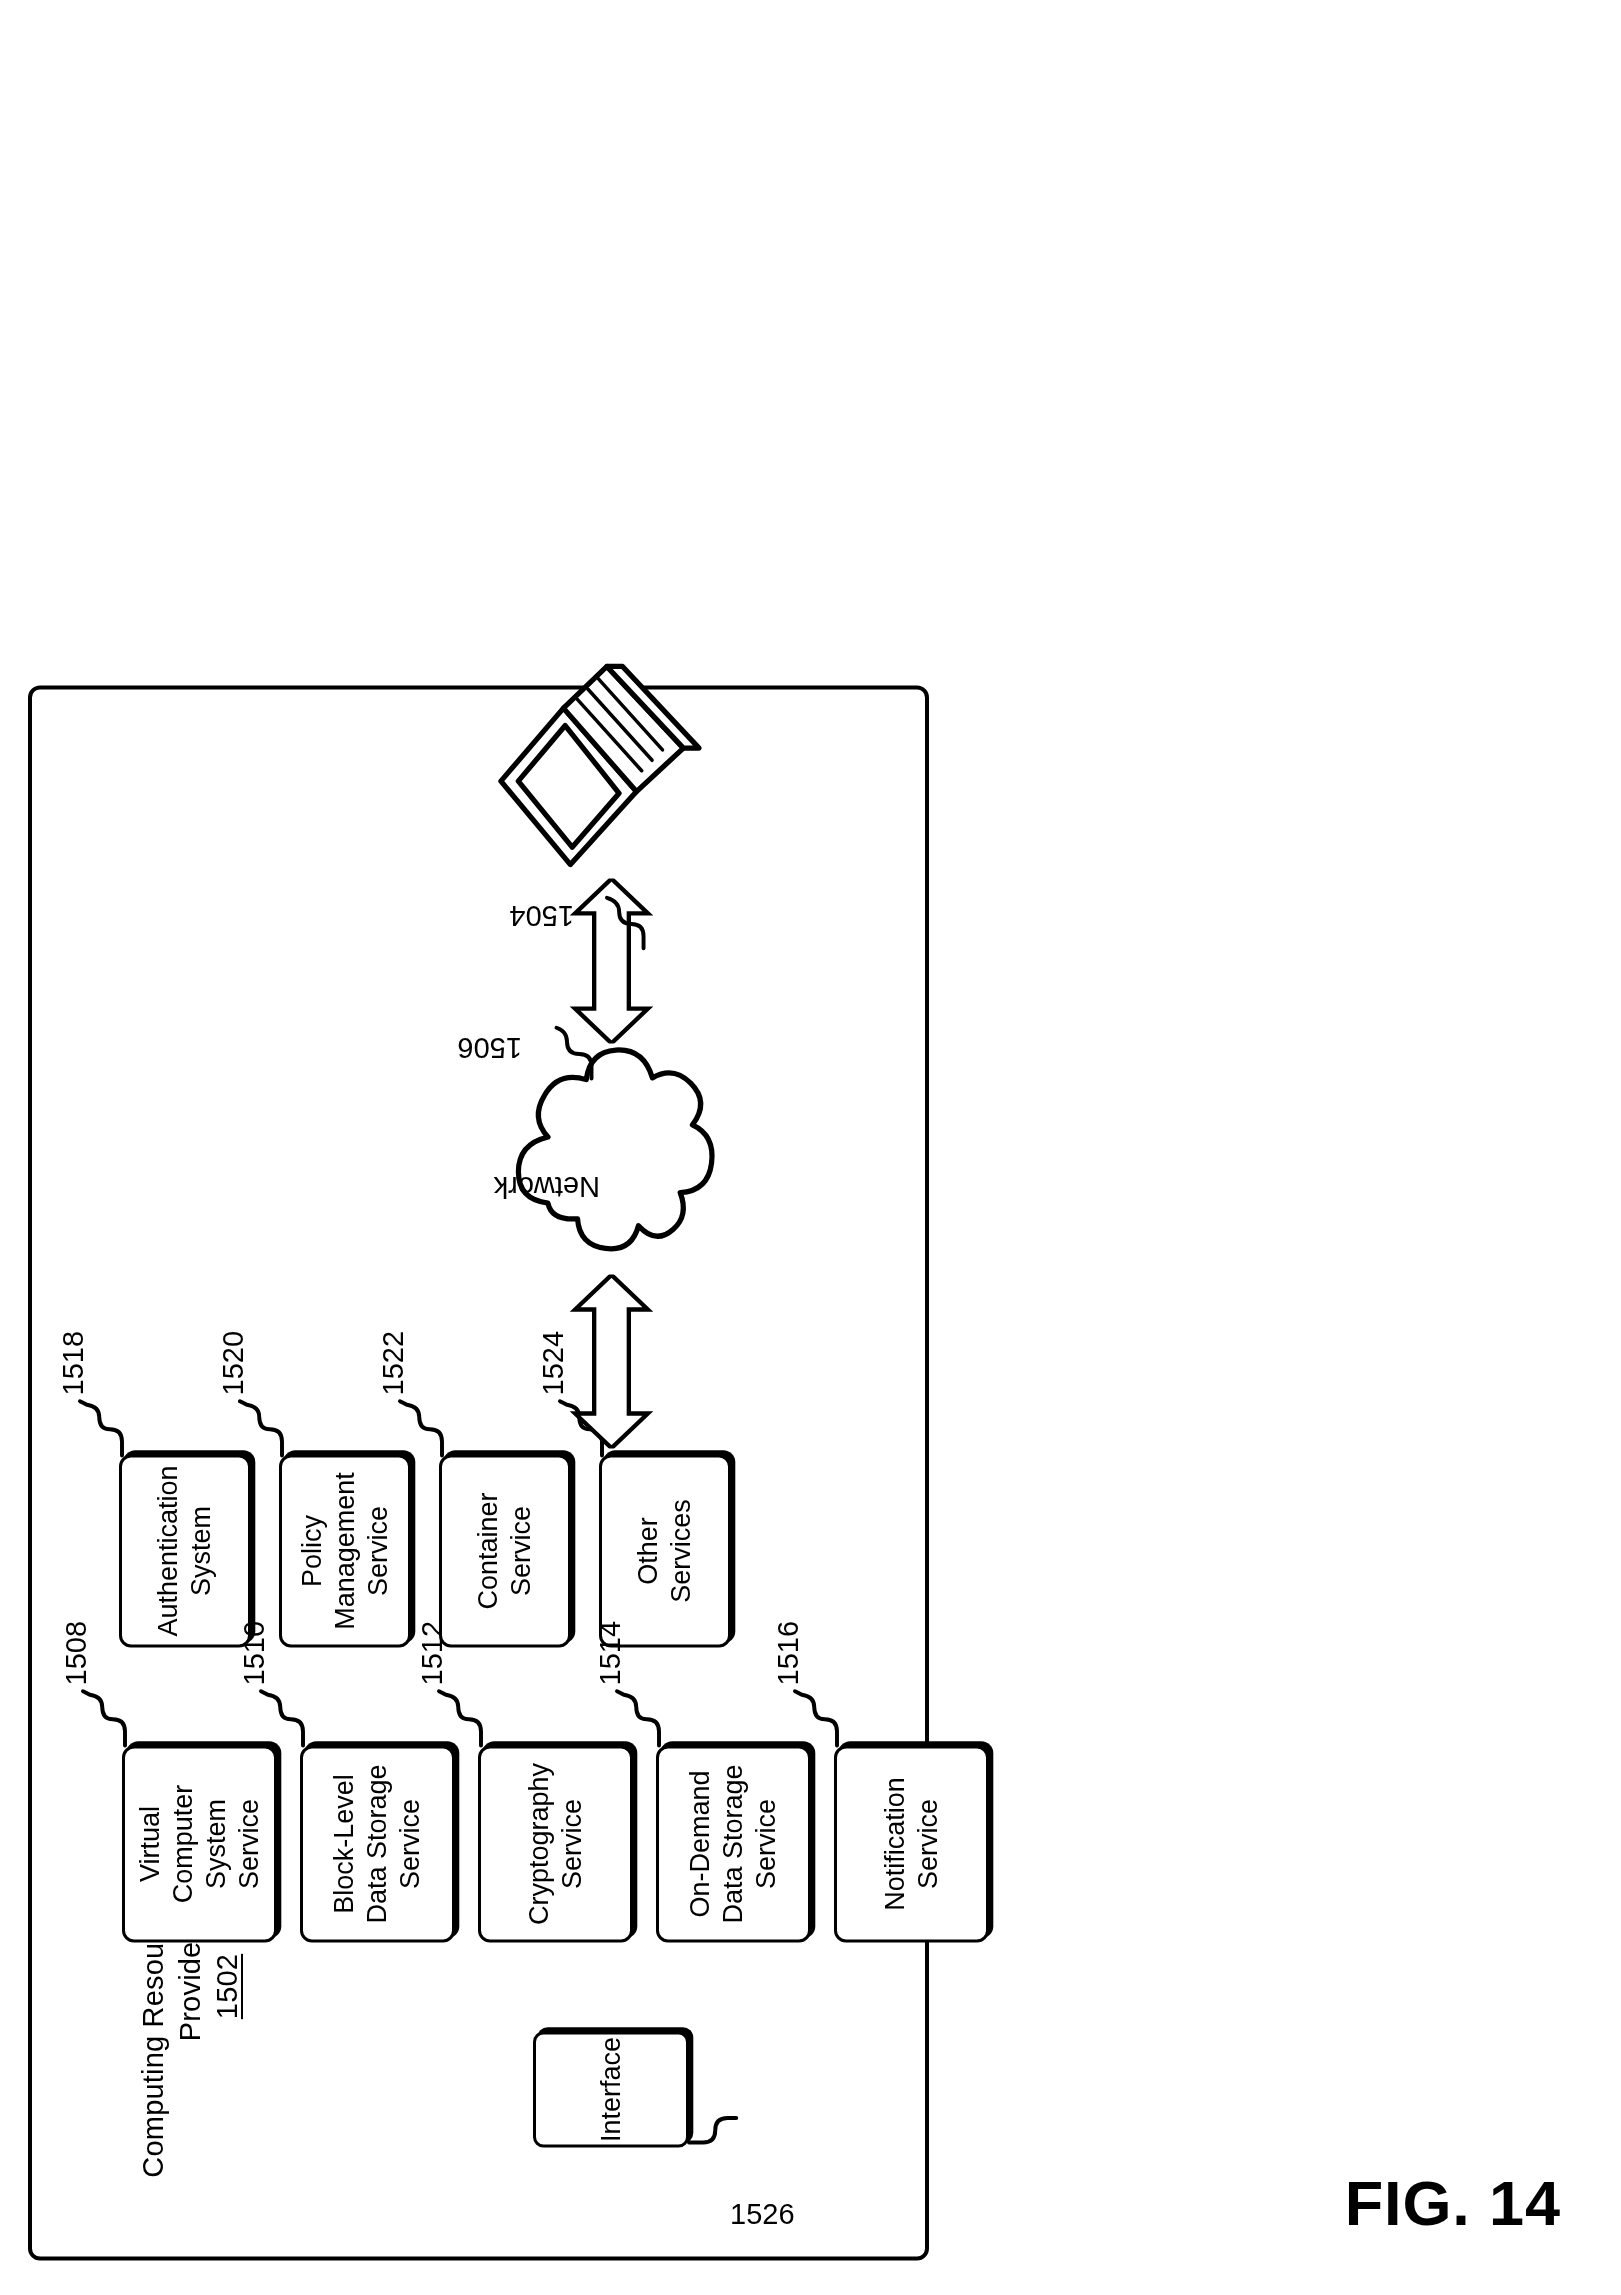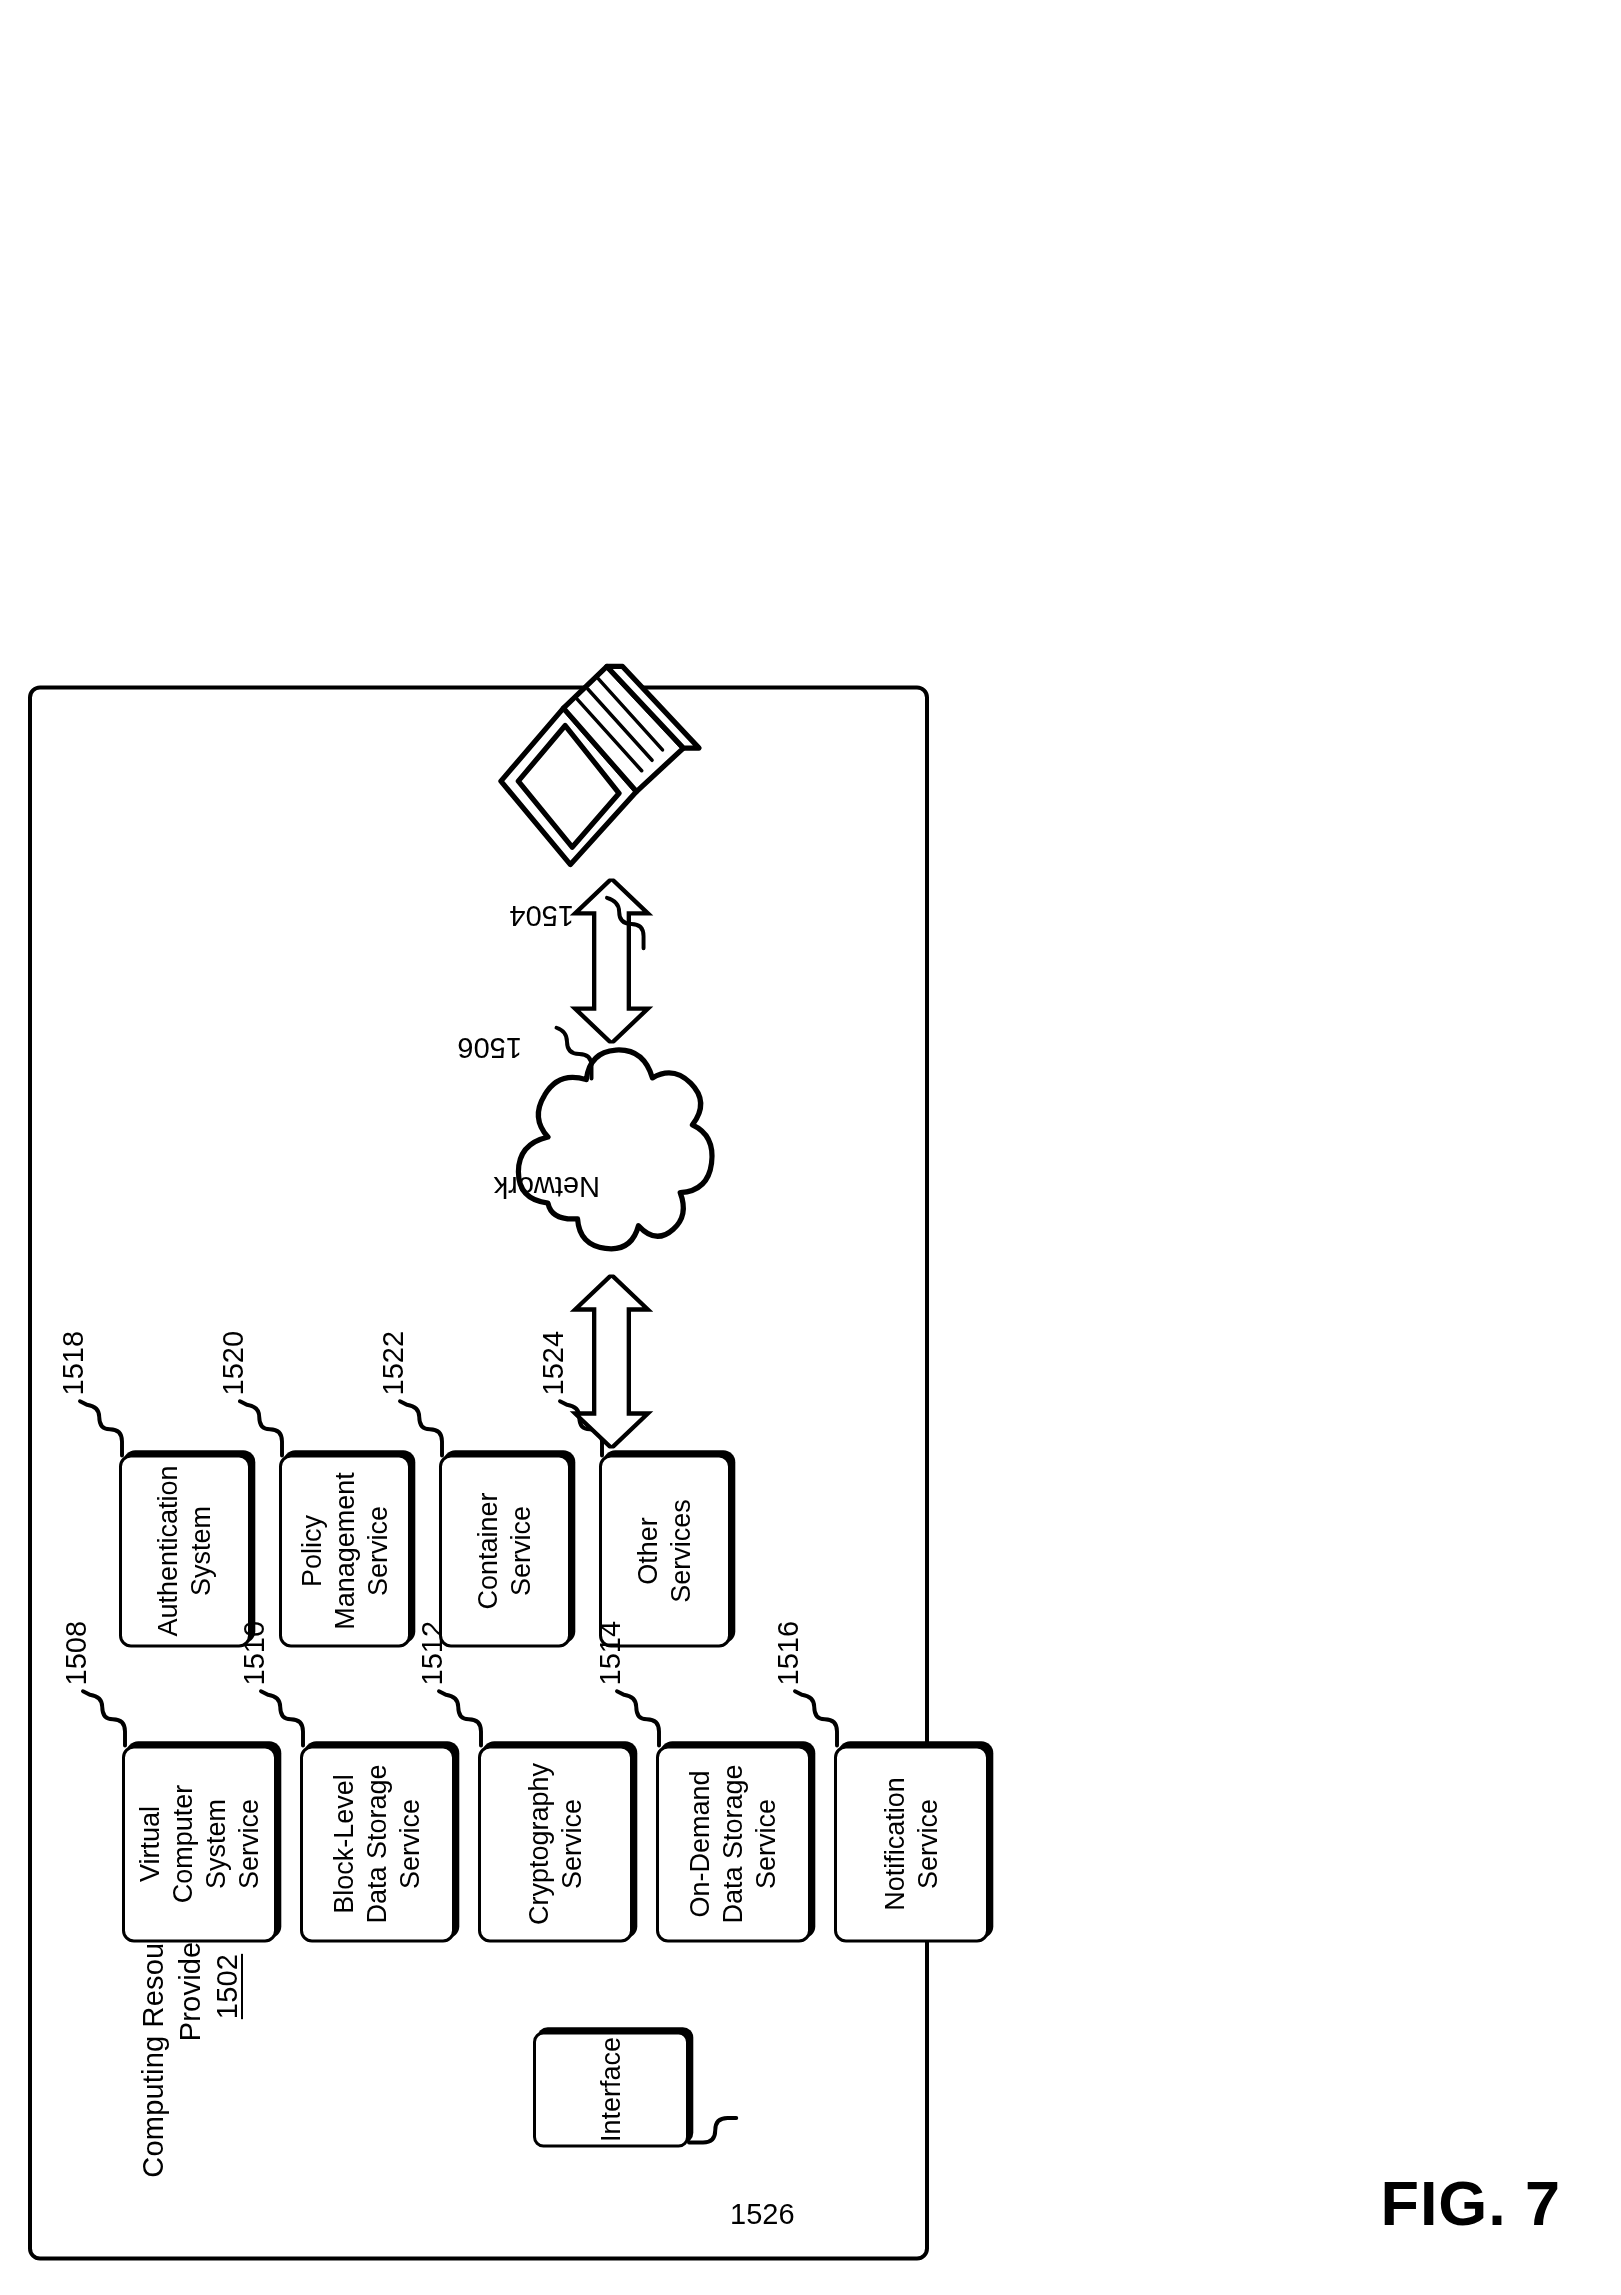--- a/index.html
+++ b/index.html
@@ -335,14 +335,14 @@
         <path d="M136 190 L218 116" stroke-width="4"></path>
         <path d="M148 202 L230 128" stroke-width="4"></path>
 
         <path d="M150 226 L244 138 L244 156 L150 244 Z"></path>
       </g>
     </svg>
   </div>
 
 </div>
 
-<div class="fig-caption" style="right:61px; bottom:56px;">FIG. 7</div>
+<div class="fig-caption" style="right:61px; bottom:56px;">FIG. 14</div>
 
 
 </body></html>

